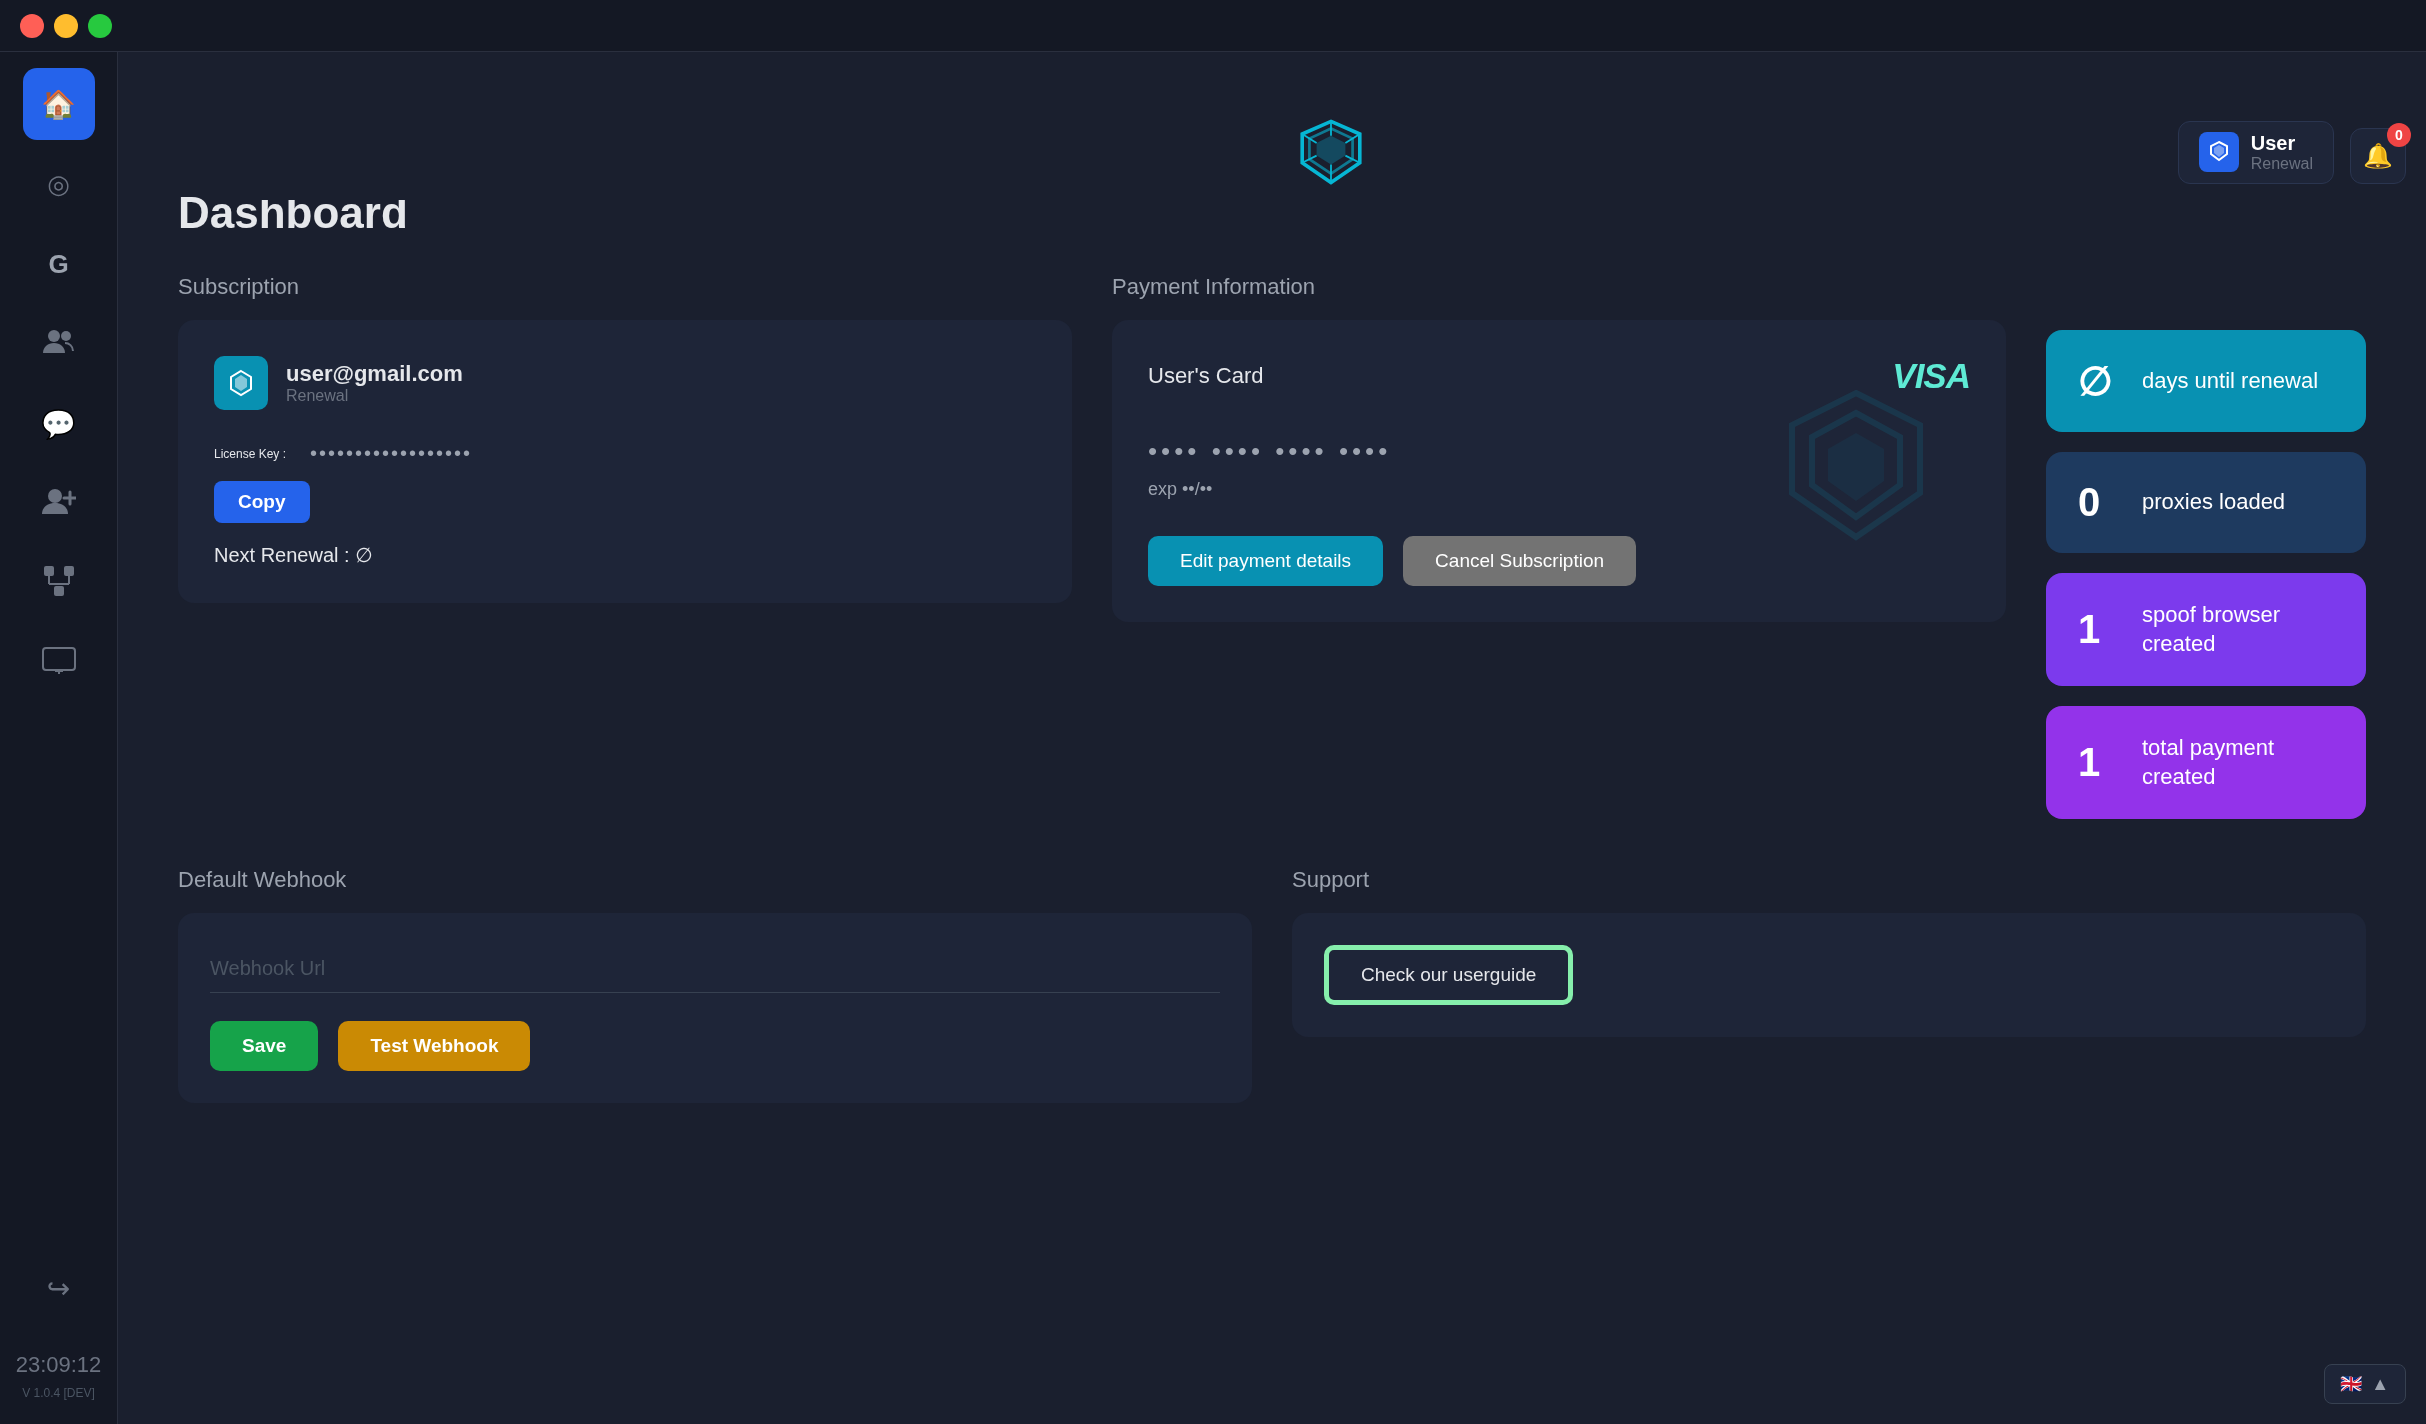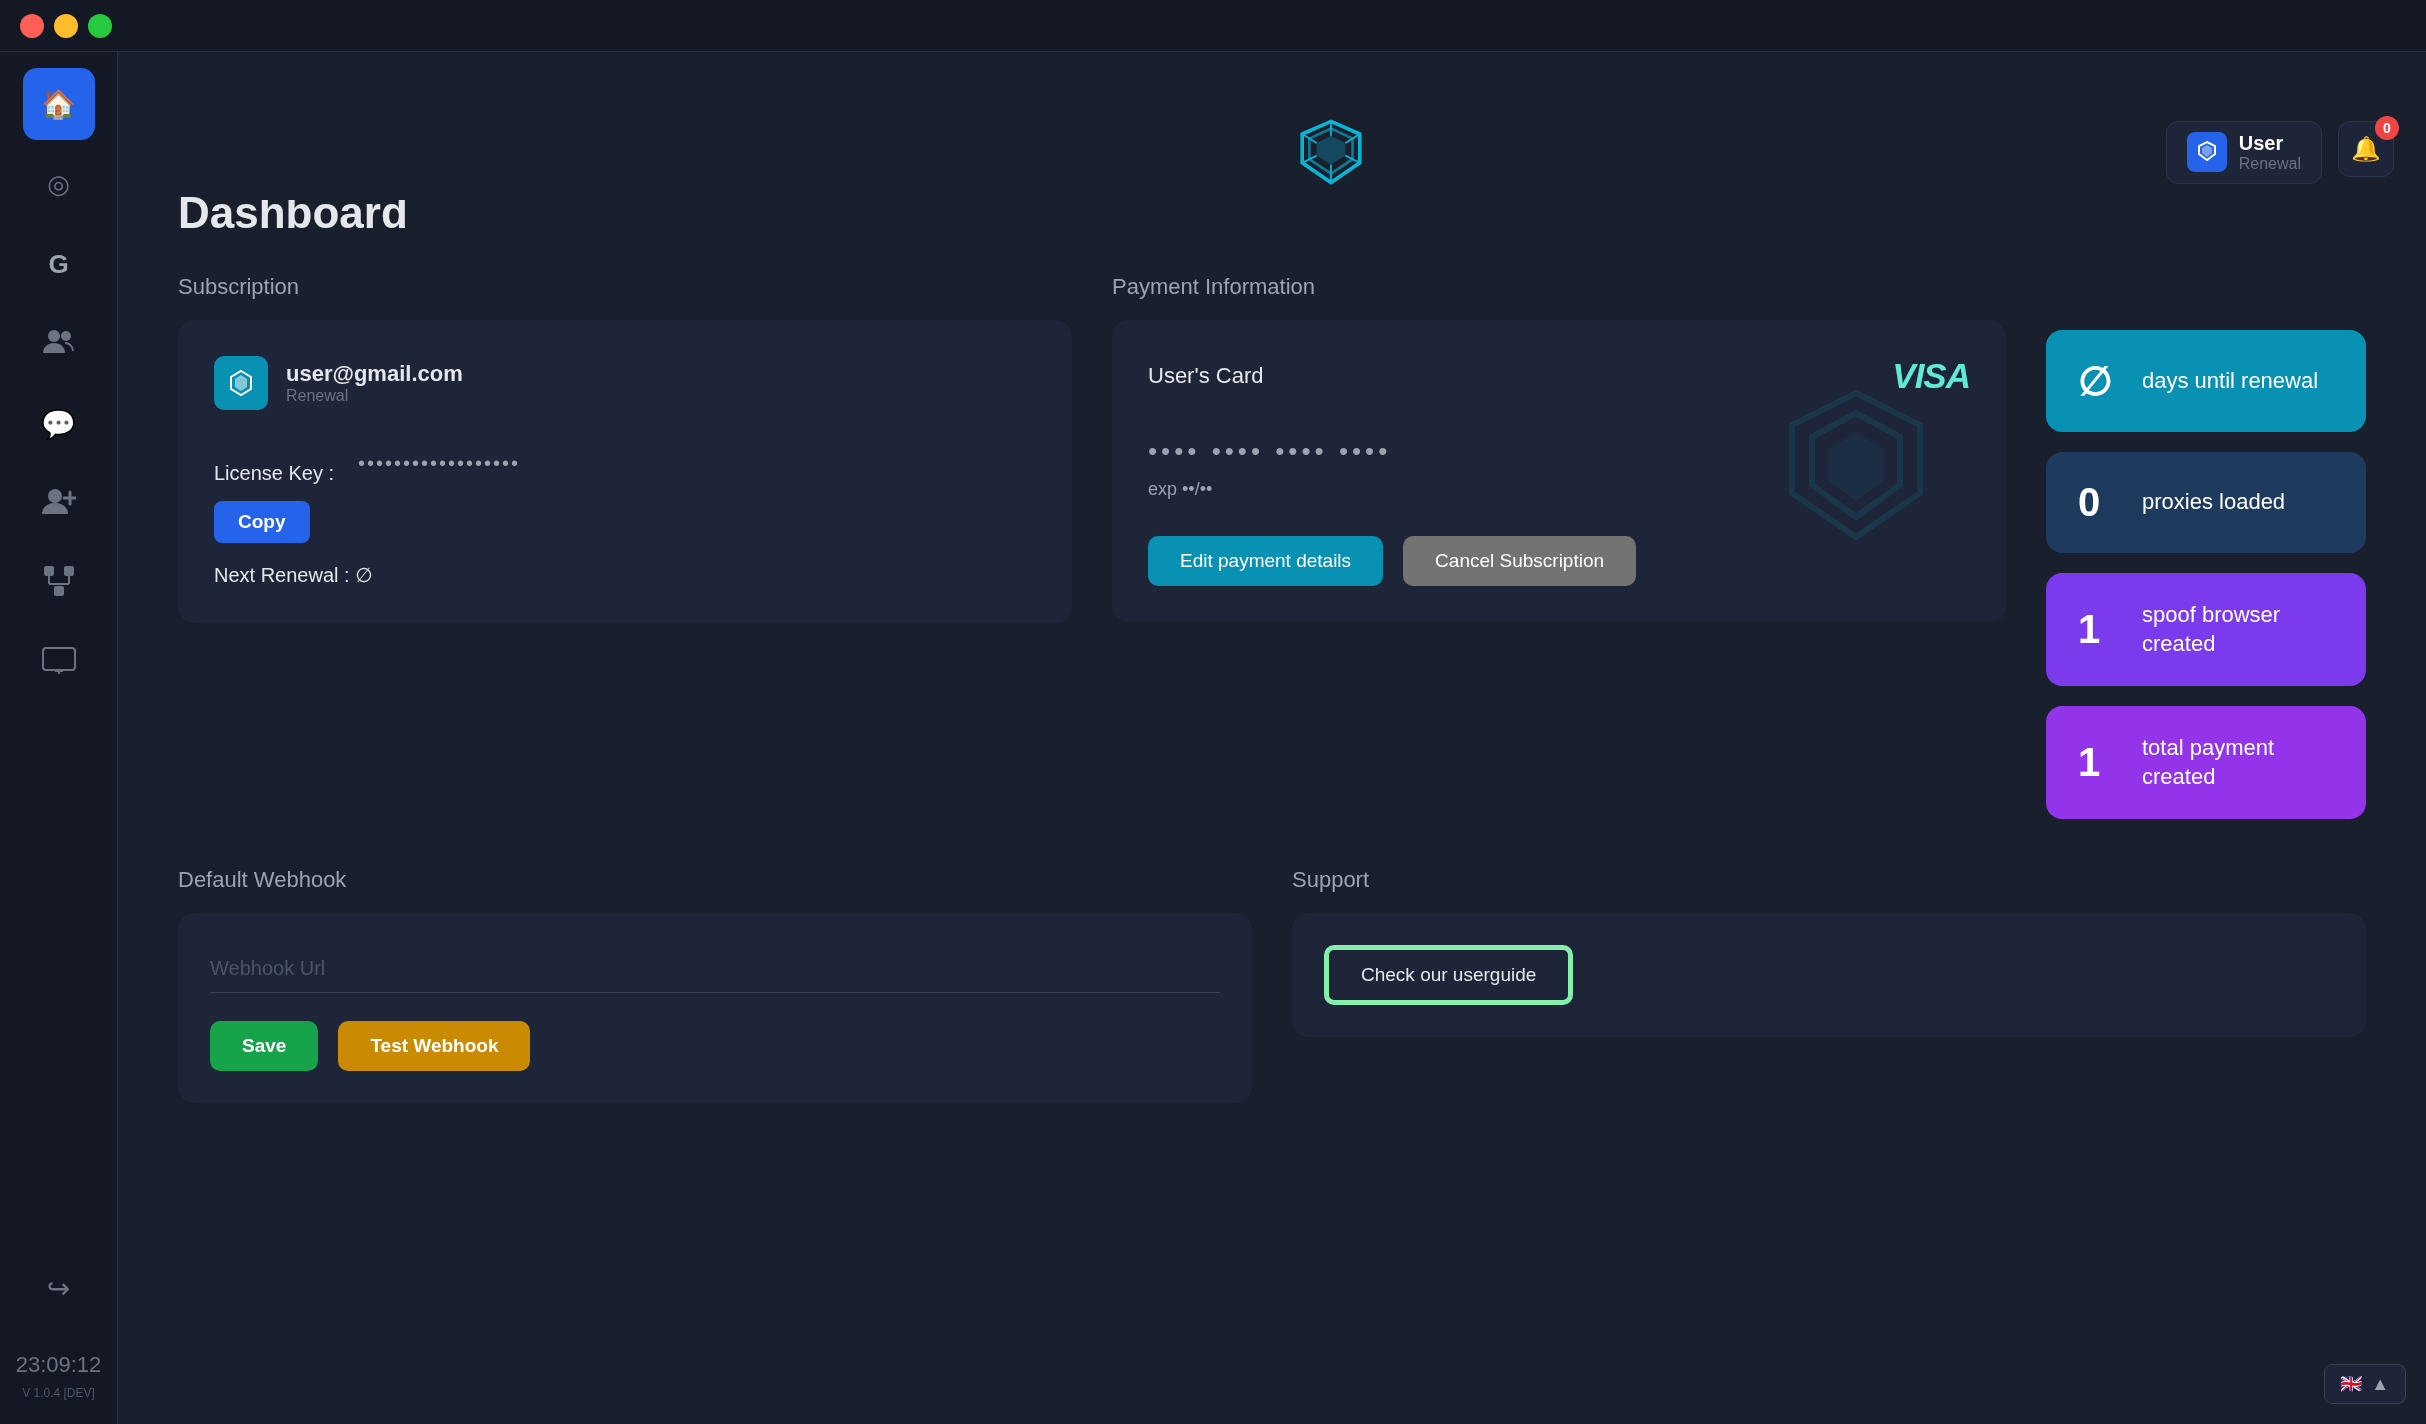--- a/index.html
+++ b/index.html
@@ -102,23 +102,23 @@
       background: #1a1f2e;
       z-index: 10;
     }
     .header-logo {
       display: flex;
       align-items: center;
       gap: 12px;
     }
     .header-right {
       position: absolute;
-      right: 32px;
-      display: flex;
-      align-items: flex-start;
+      right: 20px;
+      display: flex;
+      align-items: flex-end;
       gap: 16px;
     }
     .user-badge {
       display: flex;
       align-items: center;
       gap: 12px;
       background: #1e2538;
       border: 1px solid #2a3550;
       border-radius: 12px;
       padding: 10px 20px;
@@ -232,24 +232,23 @@
       font-size: 16px;
       color: #6b7280;
     }
     .license-row {
       display: flex;
       align-items: center;
       gap: 24px;
       margin-bottom: 16px;
     }
     .license-label {
-      font-size: 20px;
+      font-size: 12px;
       color: #e5e7eb;
       white-space: nowrap;
-      margin-top: 20px;
     }
     .license-dots {
       font-size: 20px;
       color: #9ca3af;
       letter-spacing: 2px;
     }
     .copy-btn {
       background: #2563eb;
       color: #fff;
       border: none;

